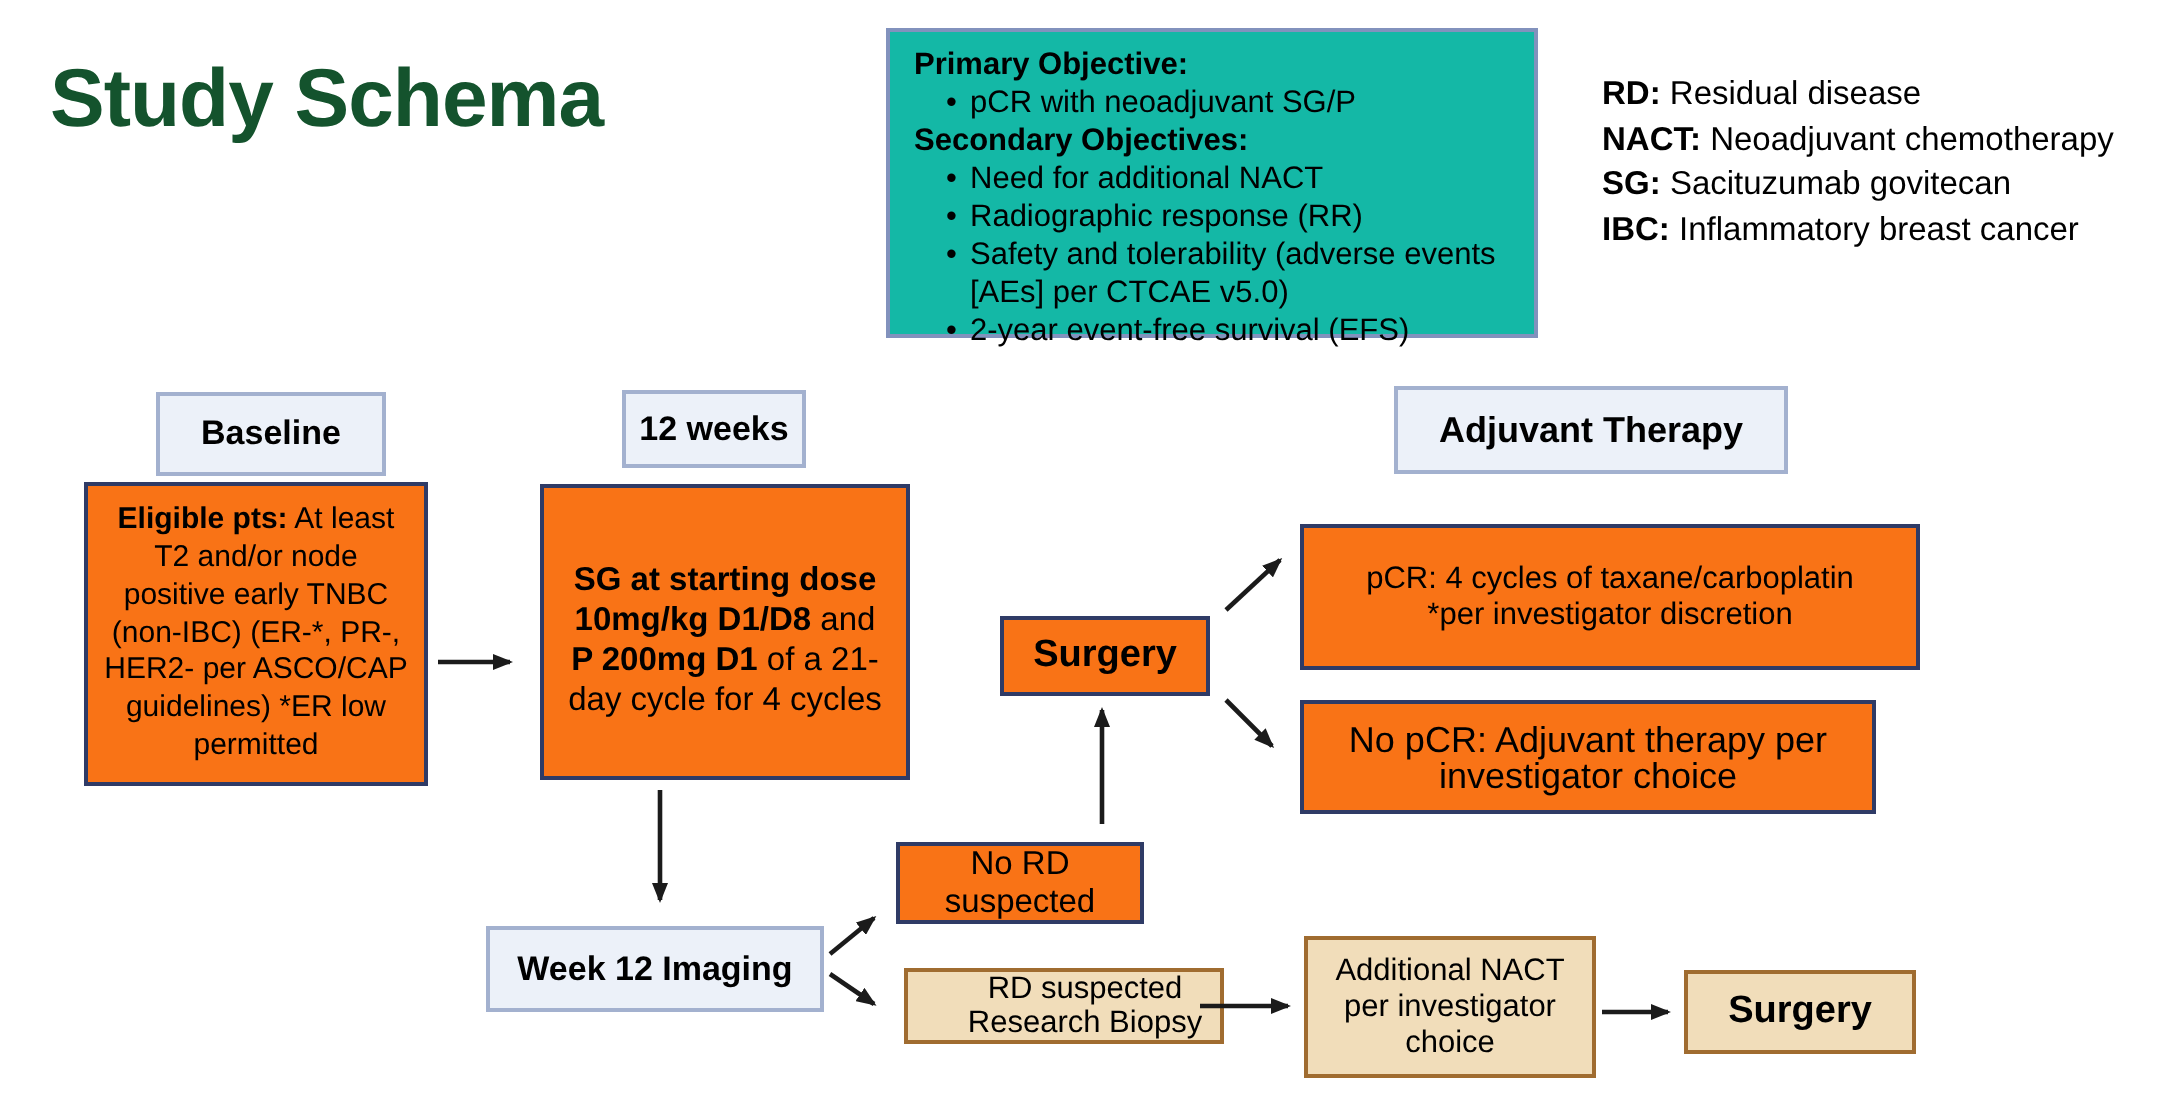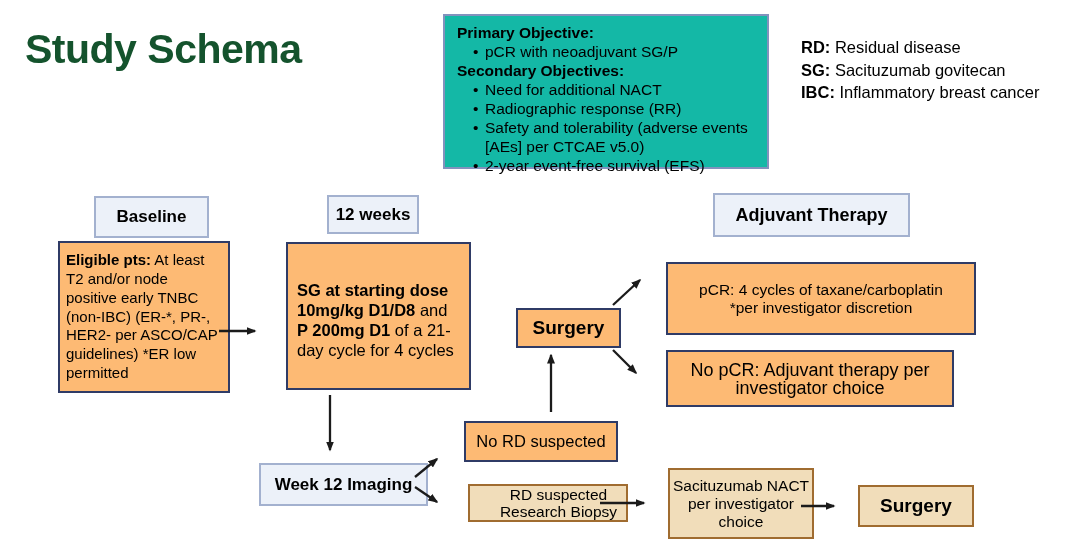--- a/index.html
+++ b/index.html
@@ -5,23 +5,23 @@
   html,body{margin:0;padding:0;background:#ffffff;}
   .canvas{
     position:relative;width:1080px;height:549px;overflow:hidden;background:#ffffff;
     font-family:"Liberation Sans","DejaVu Sans",sans-serif;color:#000;
   }
   .title{
     position:absolute;left:25px;top:26px;font-size:41px;font-weight:bold;
     color:#14532d;letter-spacing:-0.5px;
   }
   .box{position:absolute;box-sizing:border-box;display:flex;flex-direction:column;
-       align-items:center;justify-content:center;text-align:left;margin-left:16px;}
+       align-items:center;justify-content:center;text-align:center;}
   .hdr{background:#ecf1f9;border:2px solid #a3b1cf;font-weight:bold;}
-  .peri{background:#fdba74;border:2.5px solid #2f3b66;}
+  .peri{background:#f97316;border:2.5px solid #2f3b66;}
   .tan{background:#f1ddba;border:2.5px solid #a06c30;}
   .b{font-weight:bold;}
 
   .obj-box{
     position:absolute;left:443px;top:14px;width:326px;height:155px;box-sizing:border-box;
     background:#14b8a6;border:2px solid #8292bd;padding:7px 10px 6px 12px;
     font-size:15.5px;line-height:19px;
   }
   .obj-li{display:flex;}
   .obj-li .dot{width:12px;margin-left:16px;flex:0 0 12px;}
@@ -32,21 +32,21 @@
   .baseline-hdr{left:78px;top:196px;width:115px;height:42px;font-size:17px;}
   .weeks-hdr{left:311px;top:195px;width:92px;height:39px;font-size:17px;}
   .adjuvant-hdr{left:697px;top:193px;width:197px;height:44px;font-size:18px;}
 
   .eligible{left:42px;top:241px;width:172px;height:152px;font-size:15px;line-height:18.8px;padding:4px 6px;}
   .sg{left:270px;top:242px;width:185px;height:148px;font-size:16.5px;line-height:20px;padding:4px 9px;display:block;padding-top:36px;}
   .surgery1{left:500px;top:308px;width:105px;height:40px;font-size:19px;font-weight:bold;}
   .pcr{left:650px;top:262px;width:310px;height:73px;font-size:15.5px;line-height:18px;}
   .nopcr{left:650px;top:350px;width:288px;height:57px;font-size:18px;line-height:18px;}
   .week12{left:243px;top:463px;width:169px;height:43px;font-size:17px;}
-  .nord{left:448px;top:421px;width:154px;height:41px;font-size:16.5px;}
+  .nord{left:448px;top:421px;width:124px;height:41px;font-size:16.5px;}
   .rd{left:452px;top:484px;width:160px;height:38px;font-size:15.5px;line-height:17px;padding-left:21px;}
   .addnact{left:652px;top:468px;width:146px;height:71px;font-size:15.5px;line-height:18px;}
   .surgery2{left:842px;top:485px;width:116px;height:42px;font-size:19px;font-weight:bold;}
 
   svg.arrows{position:absolute;left:0;top:0;pointer-events:none;}
   svg.arrows line{stroke:#1b1b1b;stroke-width:2.3px;}
 </style>
 </head>
 <body>
 
@@ -74,20 +74,21 @@
       <span class="txt">Safety and tolerability (adverse events [AEs] per CTCAE v5.0)</span>
     </div>
     <div class="obj-li">
       <span class="dot">•</span>
       <span class="txt">2-year event-free survival (EFS)</span>
     </div>
   </div>
 
   <div class="legend">
     <div><span class="b">RD:</span> <span>Residual disease</span></div>
+    <div><span class="b">NACT:</span> <span>Neoadjuvant chemotherapy</span></div>
     <div><span class="b">SG:</span> <span>Sacituzumab govitecan</span></div>
     <div><span class="b">IBC:</span> <span>Inflammatory breast cancer</span></div>
   </div>
 
   <div class="box hdr baseline-hdr">Baseline</div>
   <div class="box hdr weeks-hdr">12 weeks</div>
   <div class="box hdr adjuvant-hdr">Adjuvant Therapy</div>
 
   <div class="box peri eligible">
     <div><span class="b">Eligible pts:</span> <span>At least T2 and/or node positive early TNBC (non-IBC) (ER-*, PR-, HER2- per ASCO/CAP guidelines) *ER low permitted</span></div>
@@ -110,21 +111,21 @@
   <div class="box hdr week12">Week 12 Imaging</div>
 
   <div class="box peri nord">No RD suspected</div>
 
   <div class="box tan rd">
     <div>RD suspected</div>
     <div>Research Biopsy</div>
   </div>
 
   <div class="box tan addnact">
-    <div>Sacituzumab NACT</div>
+    <div>Additional NACT</div>
     <div>per investigator</div>
     <div>choice</div>
   </div>
 
   <div class="box tan surgery2">Surgery</div>
 
   <svg class="arrows" width="1080" height="549" viewBox="0 0 1080 549">
     <defs>
       <marker id="ah" markerWidth="10" markerHeight="8" refX="8.5" refY="4" orient="auto" markerUnits="userSpaceOnUse">
         <path d="M0,0 L10,4 L0,8 z" fill="#1b1b1b"></path>

